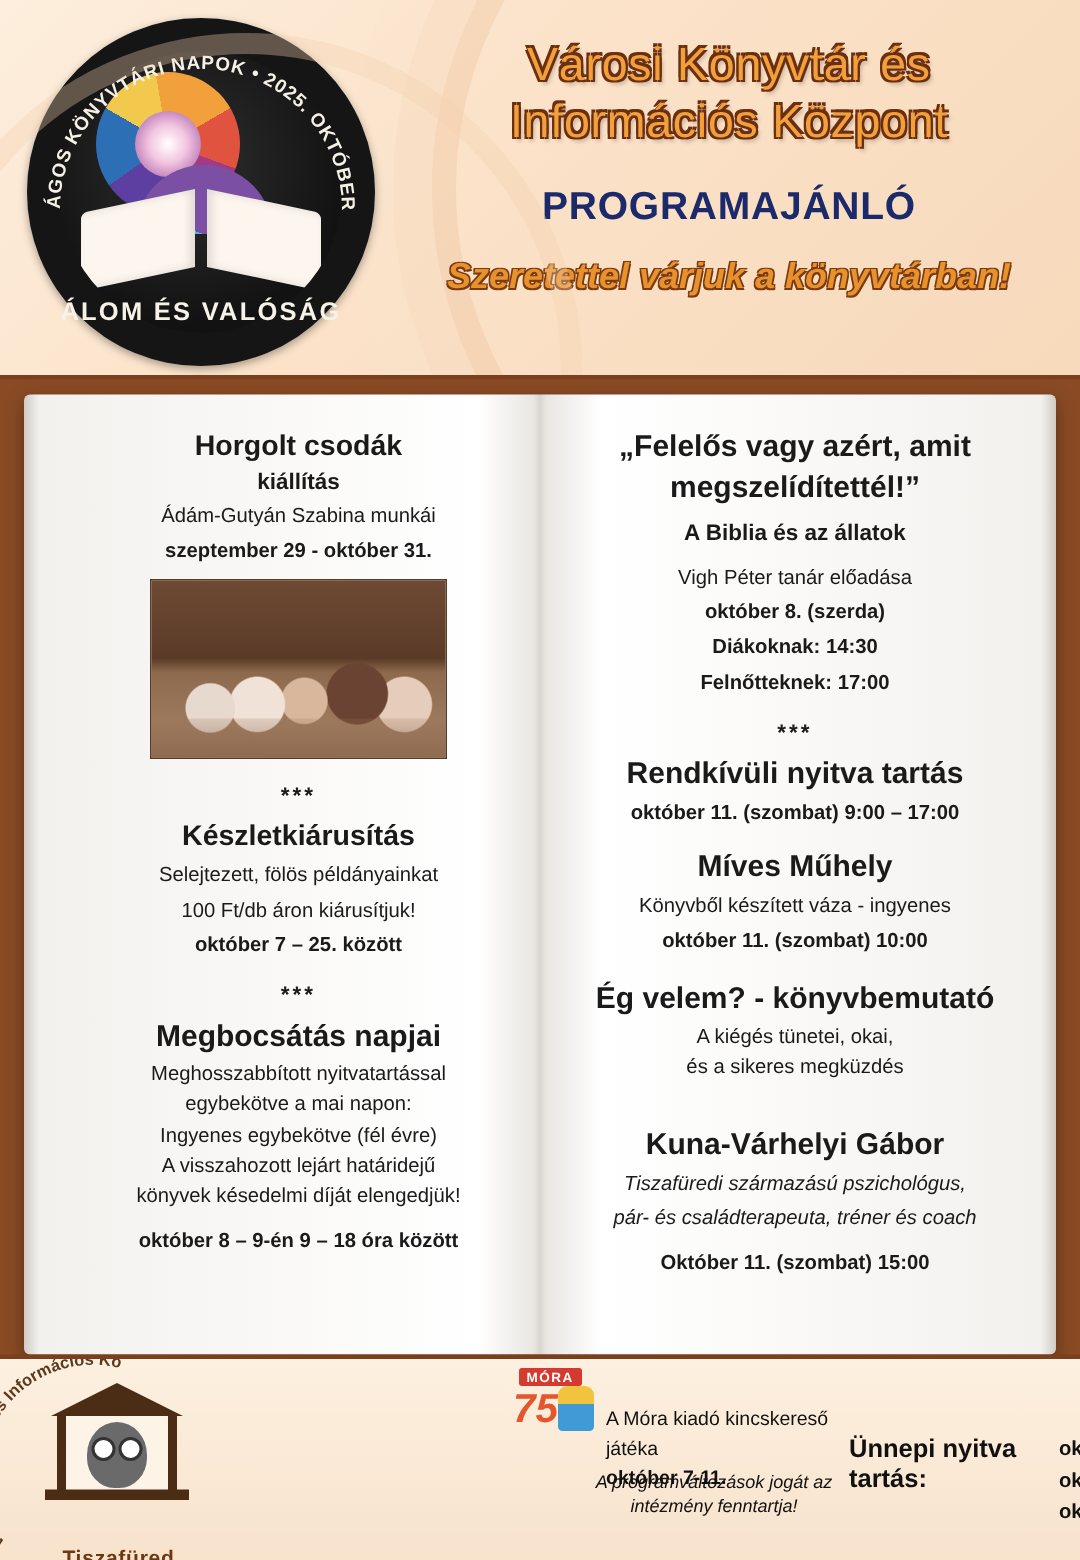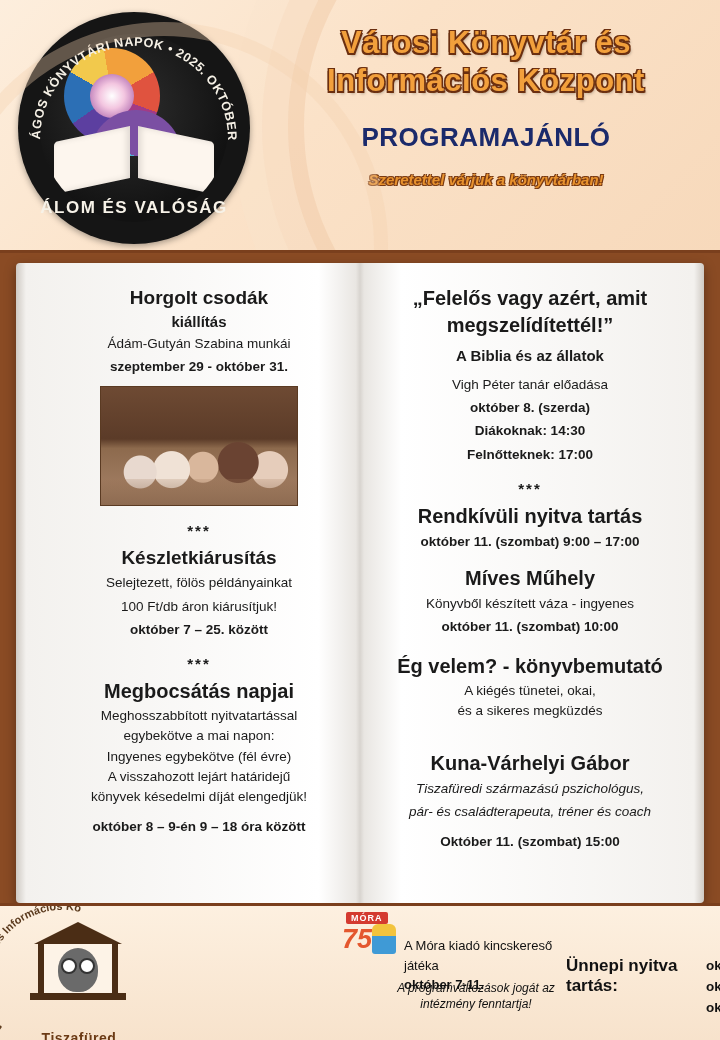--- a/index.html
+++ b/index.html
@@ -167,41 +167,41 @@
 
   .header-right {
     position: absolute;
     left: 262px;
     right: 10px;
     top: 24px;
     text-align: center;
   }
   .title-main {
     font-size: 31px;
-    font-weight: bold;
+    font-weight: normal;
     line-height: 1.22;
     color: #f2a03c;
     text-shadow:
       -1.5px -1.5px 0 #6b2f10,
        1.5px -1.5px 0 #6b2f10,
       -1.5px  1.5px 0 #6b2f10,
        1.5px  1.5px 0 #6b2f10,
        2px 3px 3px rgba(0,0,0,0.25);
     letter-spacing: 0.5px;
   }
   .title-sub {
     margin-top: 22px;
     font-size: 26px;
     font-weight: bold;
     color: #1b2a6b;
     letter-spacing: 0.5px;
   }
   .title-welcome {
     margin-top: 18px;
-    font-size: 15px;
+    font-size: 24px;
     font-weight: bold;
     font-style: italic;
     color: #e8922e;
     text-shadow:
       -1px -1px 0 #7a3a12,
        1px -1px 0 #7a3a12,
       -1px  1px 0 #7a3a12,
        1px  1px 0 #7a3a12;
   }
 

